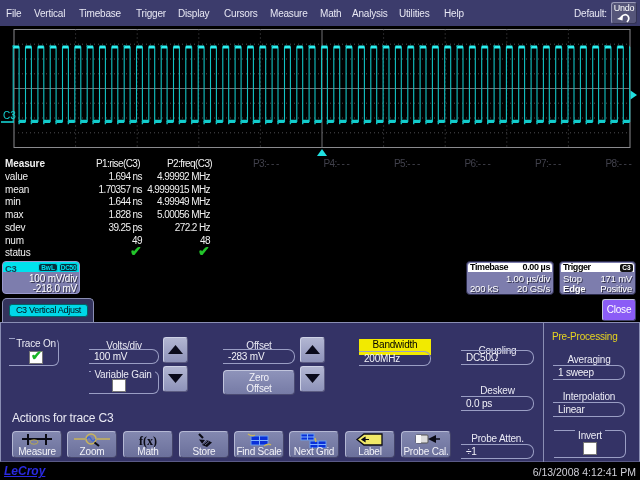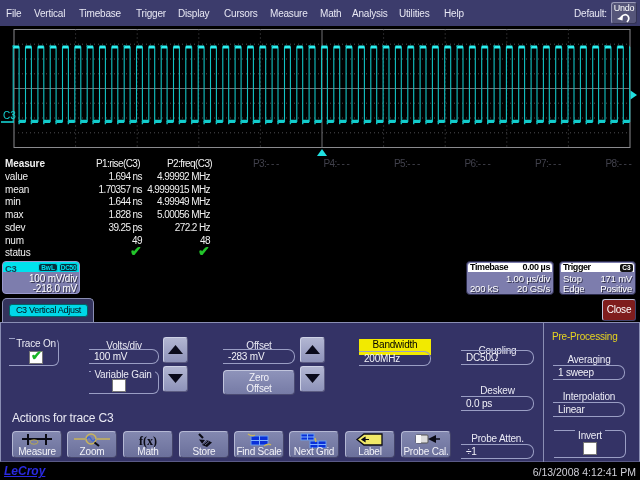--- a/index.html
+++ b/index.html
@@ -123,28 +123,28 @@
  <div class="dtx" style="right:3px;top:21px;">20 GS/s</div>
 </div>
 
 <div style="position:absolute;left:559px;top:261px;width:77px;height:34px;border-radius:4px;background:#7d7dad;border:1px solid #2a2a4a;box-sizing:border-box;">
  <div style="position:absolute;left:1px;top:1px;right:1px;height:9px;background:#fff;border-radius:3px 3px 0 0;font-size:9px;font-weight:bold;color:#000;line-height:9px;letter-spacing:-0.4px;">
   <span style="position:absolute;left:2px;">Trigger</span>
   <span style="position:absolute;right:1px;top:0.5px;width:13px;height:8px;background:#111;border-radius:2px;color:#fff;font-size:6.5px;font-weight:bold;text-align:center;line-height:8px;letter-spacing:0;">C3</span>
  </div>
  <div class="dtx" style="left:3px;top:10.5px;">Stop</div>
  <div class="dtx" style="right:3px;top:10.5px;">171 mV</div>
- <div class="dtx" style="left:3px;top:21px;">Edge</div>
+ <div class="dtx" style="left:3px;top:21px;font-weight:bold;">Edge</div>
  <div class="dtx" style="right:3px;top:21px;">Positive</div>
 </div>
 
 <div style="position:absolute;left:2px;top:298px;width:92px;height:26px;background:#33335c;border:1px solid #8a8eb4;border-bottom:none;border-radius:5px 5px 0 0;box-sizing:border-box;"></div>
 <div style="position:absolute;left:9px;top:304px;width:79px;height:13px;background:#00d8e8;border:1px solid #066;border-radius:3px;box-sizing:border-box;font-size:9px;letter-spacing:-0.3px;color:#001018;text-align:center;line-height:11px;">C3 Vertical Adjust</div>
 
-<div style="position:absolute;left:602px;top:299px;width:34px;height:22px;background:#7f1d1d;border:1px solid;border-color:#c0c4dc #42426a #42426a #c0c4dc;border-radius:3px;box-sizing:border-box;color:#fff;font-size:10px;letter-spacing:-0.2px;text-align:center;line-height:19px;">Close</div>
+<div style="position:absolute;left:602px;top:299px;width:34px;height:22px;background:#8b5cf6;border:1px solid;border-color:#c0c4dc #42426a #42426a #c0c4dc;border-radius:3px;box-sizing:border-box;color:#fff;font-size:10px;letter-spacing:-0.2px;text-align:center;line-height:19px;">Close</div>
 
 <div style="position:absolute;left:0;top:322px;width:640px;height:140px;background:#343366;border:1px solid #8a8eb4;border-bottom-color:#5a5a86;box-sizing:border-box;">
 
  <div class="grp" style="left:8px;top:15px;width:50px;height:28px;"></div>
  <div class="glab" style="left:14px;top:15px;width:42px;">Trace On</div>
  <div class="cb" style="left:28px;top:28px;">
       <span style="position:absolute;left:1px;top:-4px;font-size:13px;font-weight:bold;color:#18b425;">✔</span>
     </div>
 
  <div class="lbl" style="left:88px;top:17px;width:70px;">Volts/div</div>

